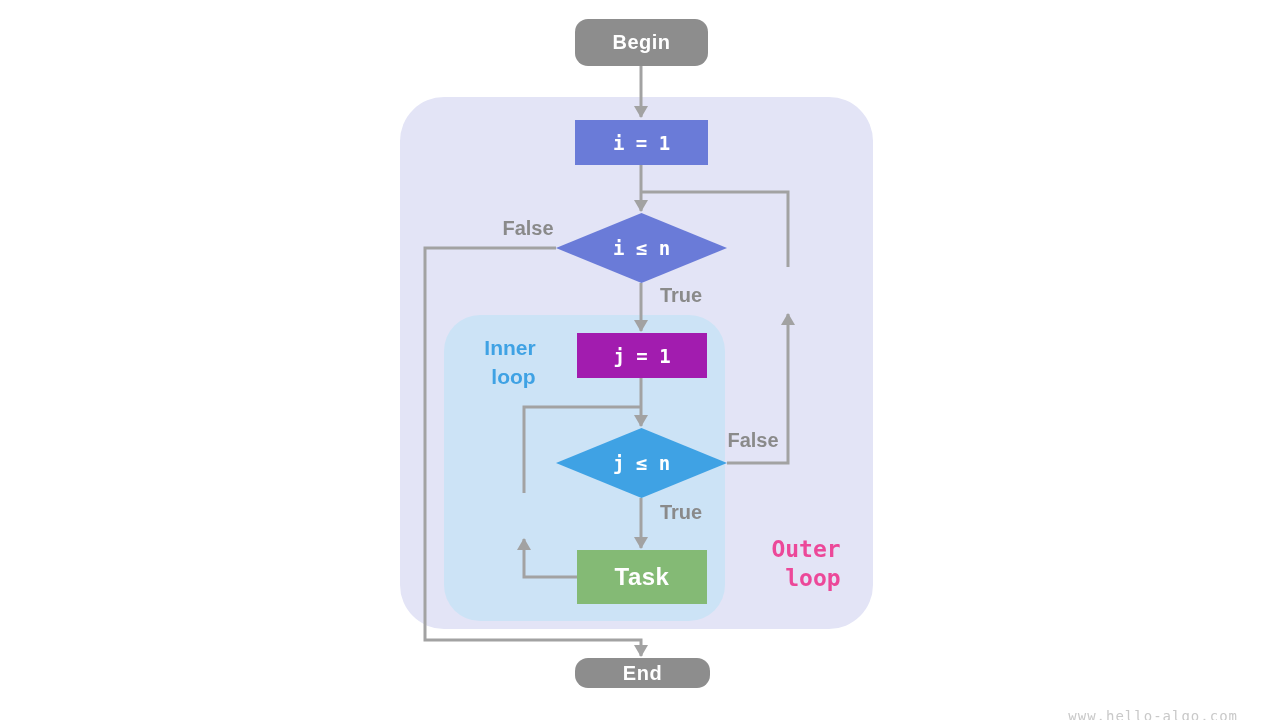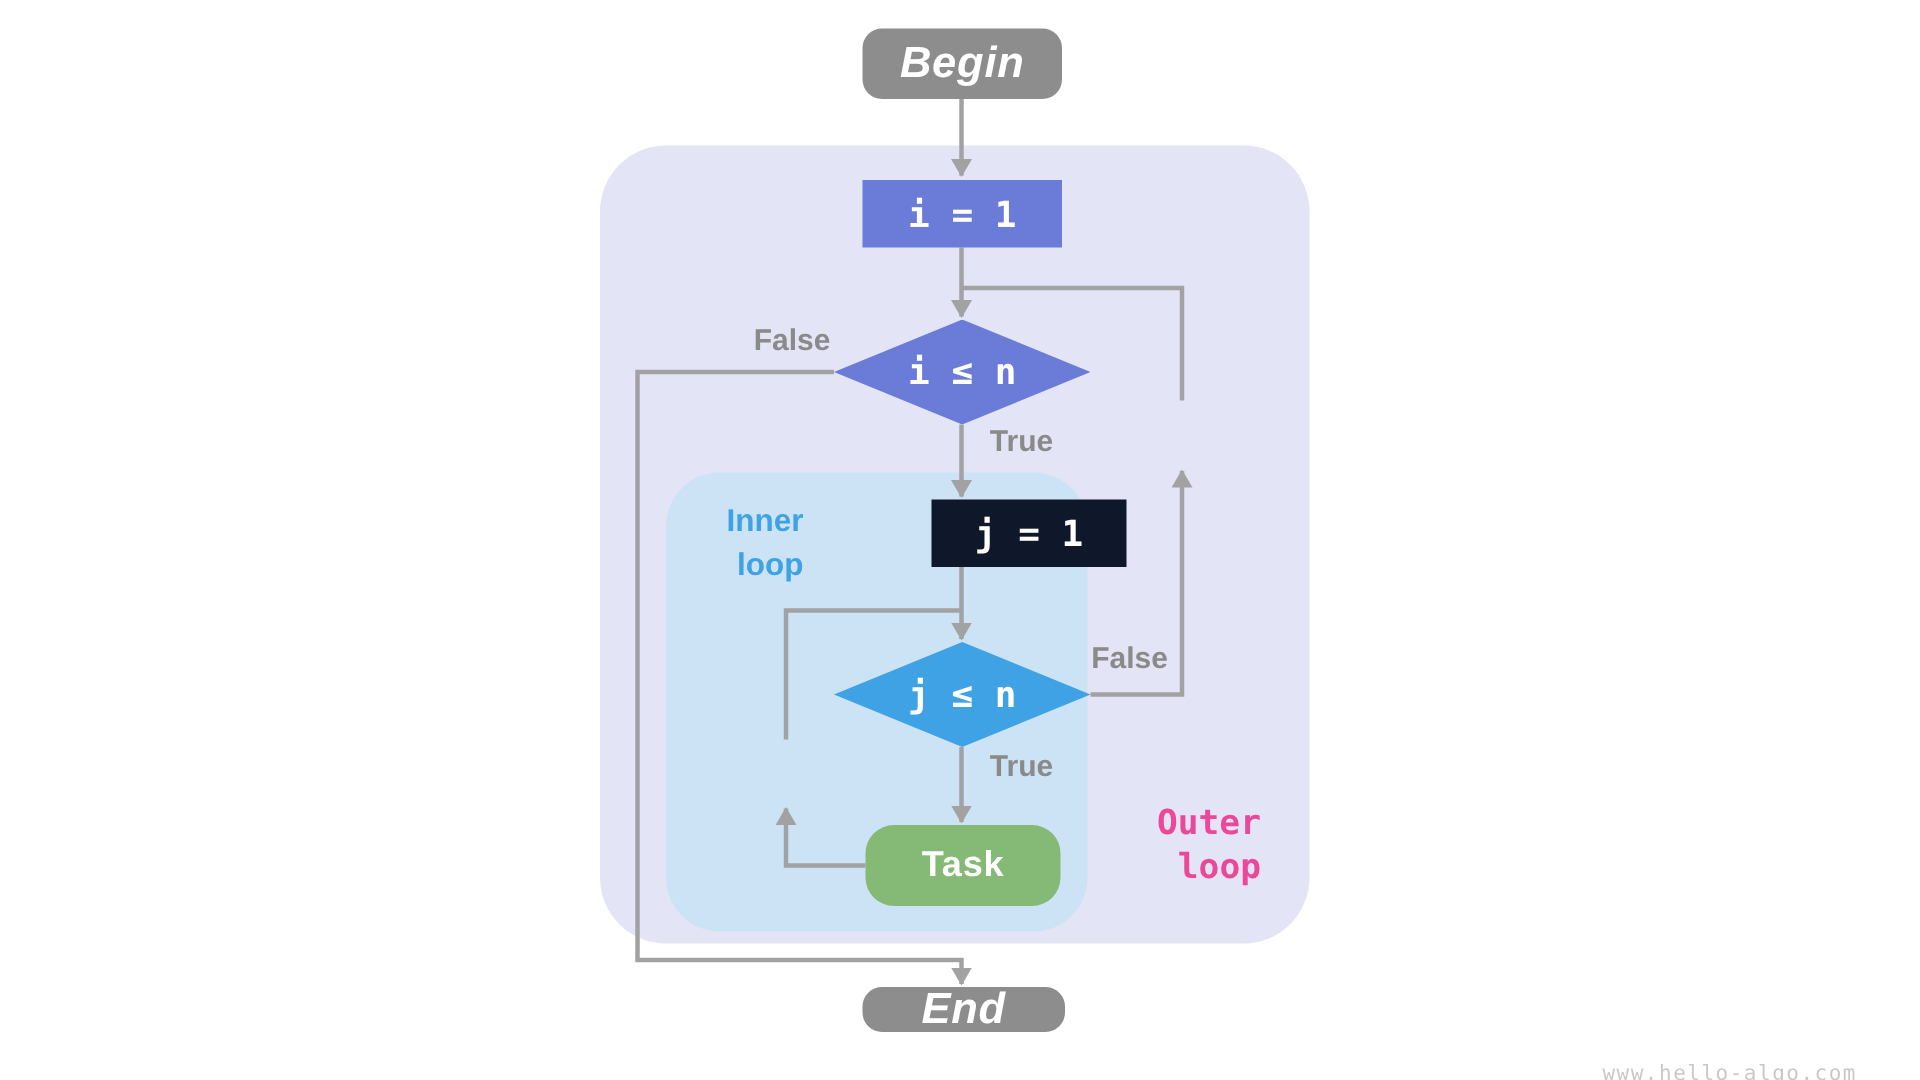--- a/index.html
+++ b/index.html
@@ -13,26 +13,26 @@
   .region-inner{left:444px;top:315px;width:281px;height:306px;border-radius:36px;background:#cce3f6;}
   
   .arrows{position:absolute;left:0;top:0;width:1280px;height:720px;}
   
   .node{
     position:absolute;display:flex;align-items:center;justify-content:center;
     color:#ffffff;box-sizing:border-box;
   }
   .node-terminal{
     background:#8d8d8d;border-radius:13px;
-    font-size:29px;font-weight:600;letter-spacing:.5px;font-style:italic;
+    font-size:20px;font-weight:600;letter-spacing:.5px;
   }
   .node-rect-purple{background:#6a7bd8;}
-  .node-rect-blue{background:#0f172a;margin-left:44px;}
-  .node-rect-green{background:#84ba75;font-size:24px;font-weight:600;letter-spacing:.5px;border-radius:19px;}
-  .mono{font-family:"DejaVu Sans Mono",monospace;font-size:24px;font-weight:bold;}
+  .node-rect-blue{background:#a21caf;}
+  .node-rect-green{background:#84ba75;font-size:24px;font-weight:600;letter-spacing:.5px;}
+  .mono{font-family:"DejaVu Sans Mono",monospace;font-size:19px;font-weight:bold;}
   .diamond{
     clip-path:polygon(50% 0%,100% 50%,50% 100%,0% 50%);
   }
   .n-begin{left:575px;top:19px;width:133px;height:47px;}
   .n-i-init{left:575px;top:120px;width:133px;height:45px;}
   .n-i-cond{left:556px;top:213px;width:171px;height:70px;background:#6a7bd8;}
   .n-i-inc{left:720px;top:267px;width:135px;height:45px;}
   .n-j-init{left:577px;top:333px;width:130px;height:45px;}
   .n-j-cond{left:556px;top:428px;width:171px;height:70px;background:#3fa2e4;}
   .n-j-inc{left:458px;top:493px;width:132px;height:44px;}

